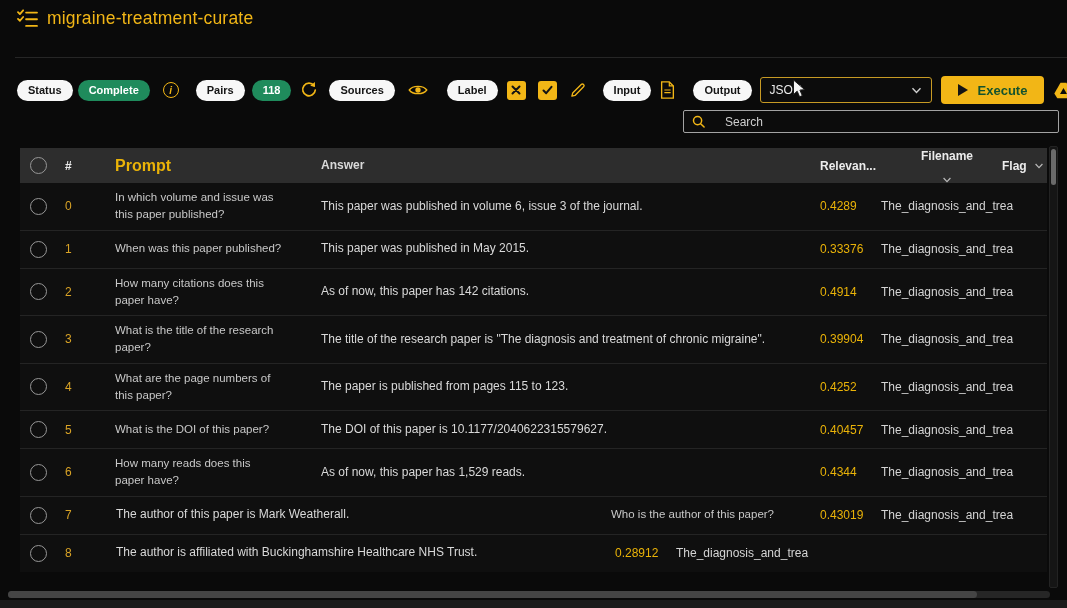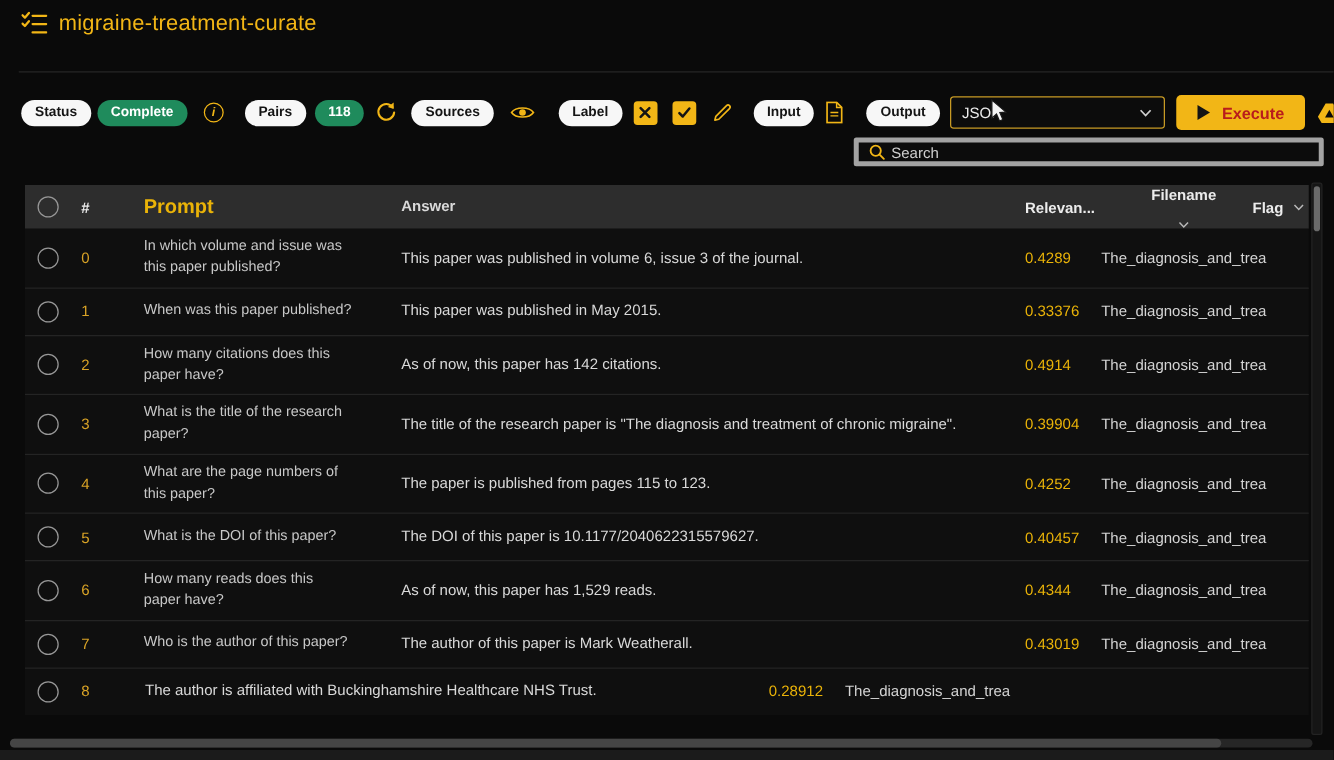--- a/index.html
+++ b/index.html
@@ -26,33 +26,33 @@
   .info-ic { width:16px; height:16px; border:1.5px solid var(--accent); border-radius:50%;
     color:var(--accent); font-size:10px; font-weight:700; display:flex;
     align-items:center; justify-content:center; font-style:italic; }
   .sq { width:19px; height:19px; background:var(--accent); border-radius:3px;
     display:flex; align-items:center; justify-content:center; }
   .select { width:172px; height:26px; border:1.5px solid #c79a24; border-radius:3px;
     background:#0c0c0c; display:flex; align-items:center; justify-content:space-between;
     padding:0 9px; color:#ececec; font-size:12px; position:relative; }
   .execute { height:28px; background:var(--accent); border-radius:4px; border:none;
     display:flex; align-items:center; gap:10px; padding:0 17px;
-    color:#b91c1c; font-weight:700; font-size:13px;text-align:right; }
+    color:#14532d; font-weight:700; font-size:13px;text-align:right; }
   .play { width:0; height:0; border-left:10px solid #141414;
     border-top:6px solid transparent; border-bottom:6px solid transparent; }
 
   
   .m5{margin-left:5px}.m7{margin-left:7px}.m8{margin-left:8px}.m9{margin-left:9px}
   .m10{margin-left:10px}.m11{margin-left:11px}.m12{margin-left:12px}.m13{margin-left:13px}
   .m16{margin-left:16px}.m17{margin-left:17px}.m18{margin-left:18px}.m19{margin-left:19px}
 
   
   .searchbar { position:absolute; top:110px; left:683px; width:376px; height:23px;
-    border:4px solid #a3a3a3; border-radius:2px; background:#0c0c0c;
-    display:flex; align-items:center; gap:3px; padding:0 8px; }
+    border:1px solid #a3a3a3; border-radius:2px; background:#0c0c0c;
+    display:flex; align-items:center; gap:18px; padding:0 8px; }
   .searchbar input { flex:1; background:transparent; border:none; outline:none;
     color:#dddddd; font-size:12px; font-family:"Liberation Sans",sans-serif; }
   .searchbar input::placeholder { color:#cfcfcf; }
 
   
   .table { position:absolute; top:148px; left:20px; width:1027px; }
   .thead { display:flex; align-items:center; background:#2d2d2d; height:35px;
     color:#ececec; font-size:12px; font-weight:700; }
   .trow { display:flex; align-items:center; background:#0f0f0f;
     border-top:1px solid #242424; min-height:38px; padding:6px 0; }
@@ -298,22 +298,22 @@
     <div class="cell c-rel">0.4344</div>
     <div class="cell c-file">The_diagnosis_and_trea</div>
     <div class="cell c-flag"></div>
   </div>
 
   <div class="trow">
     <div class="cell c-check">
           <span class="radio"></span>
         </div>
     <div class="cell c-num">7</div>
+    <div class="cell c-answer">The author of this paper is Mark Weatherall.</div>
     <div class="cell c-prompt">Who is the author of this paper?</div>
-    <div class="cell c-answer">The author of this paper is Mark Weatherall.</div>
     <div class="cell c-rel">0.43019</div>
     <div class="cell c-file">The_diagnosis_and_trea</div>
     <div class="cell c-flag"></div>
   </div>
 
   <div class="trow">
     <div class="cell c-check">
           <span class="radio"></span>
         </div>
     <div class="cell c-num">8</div>

